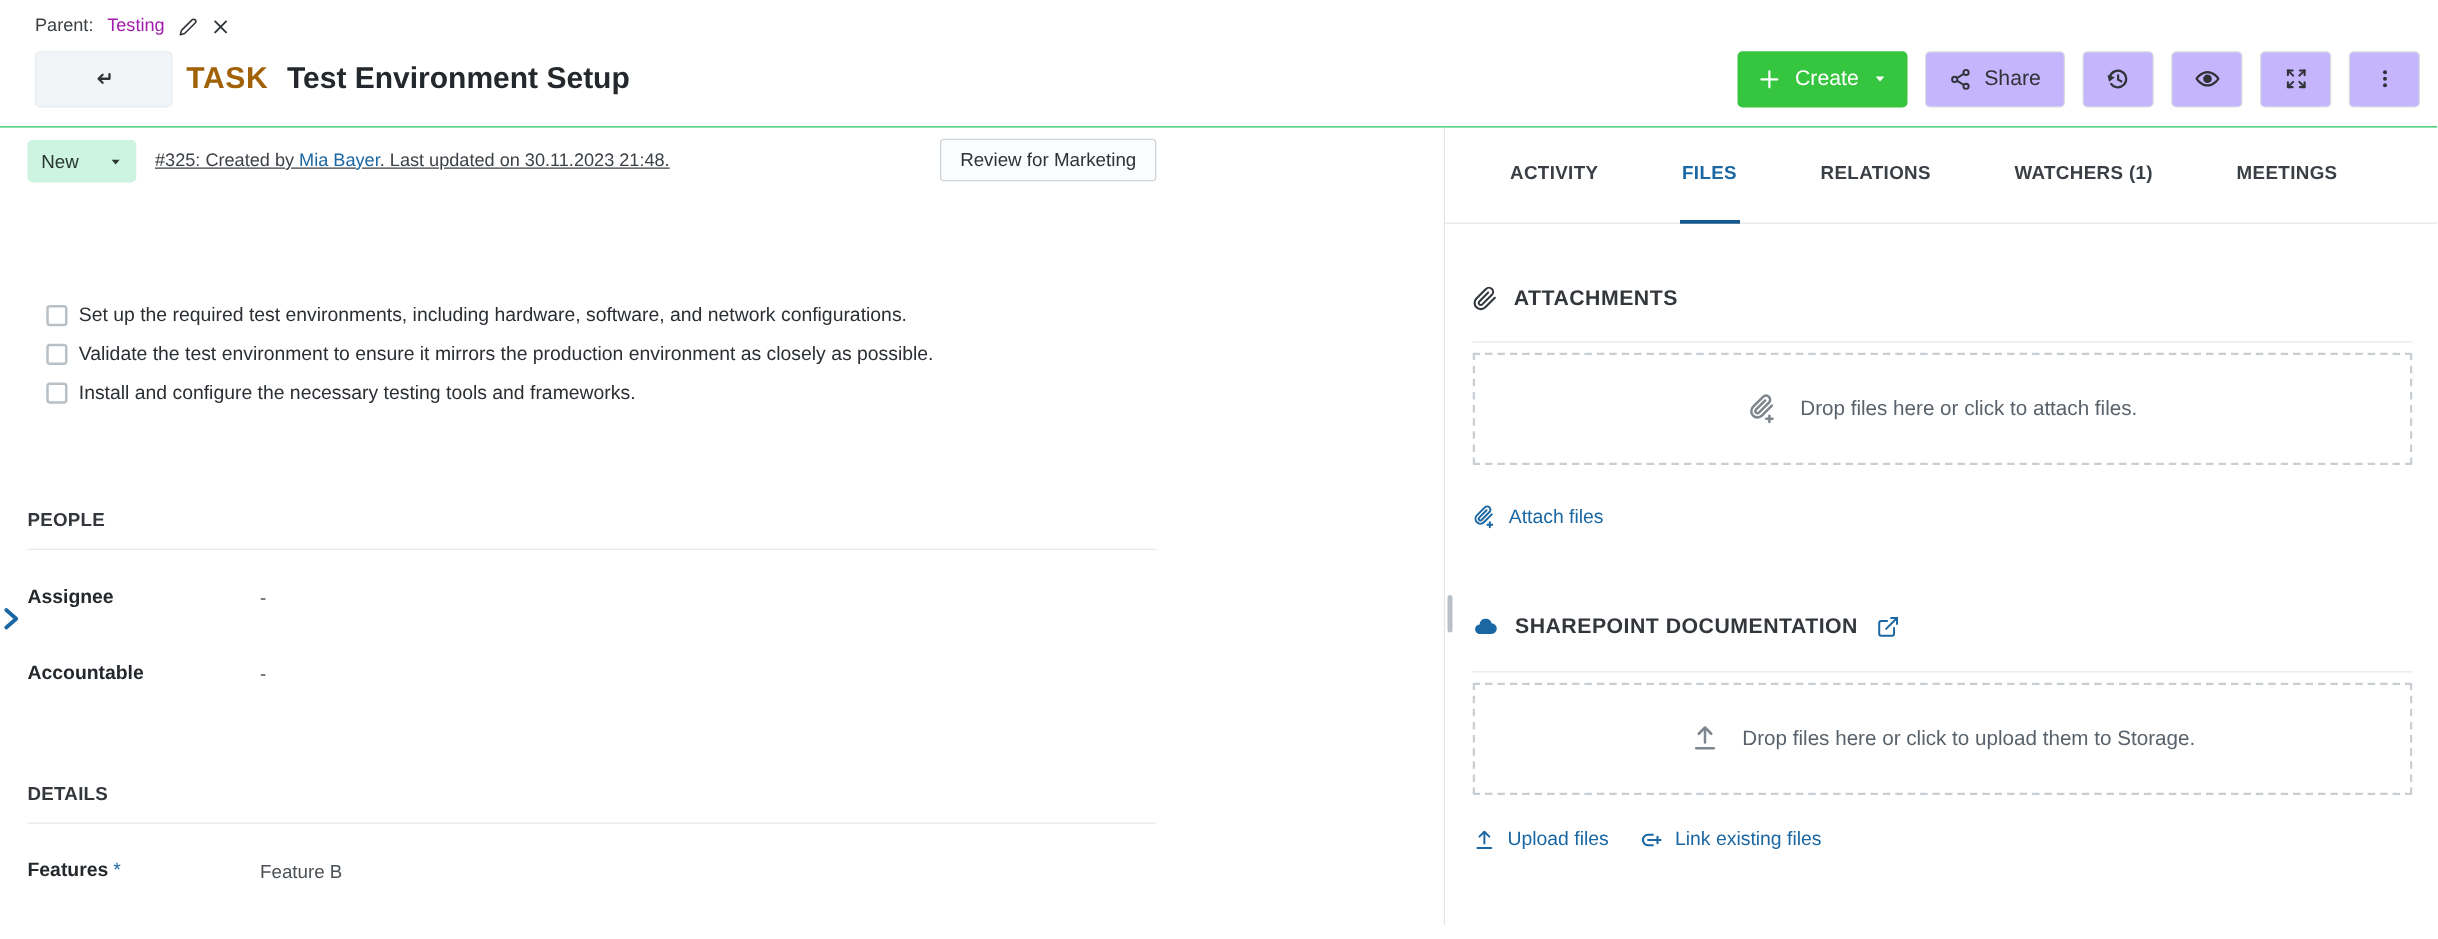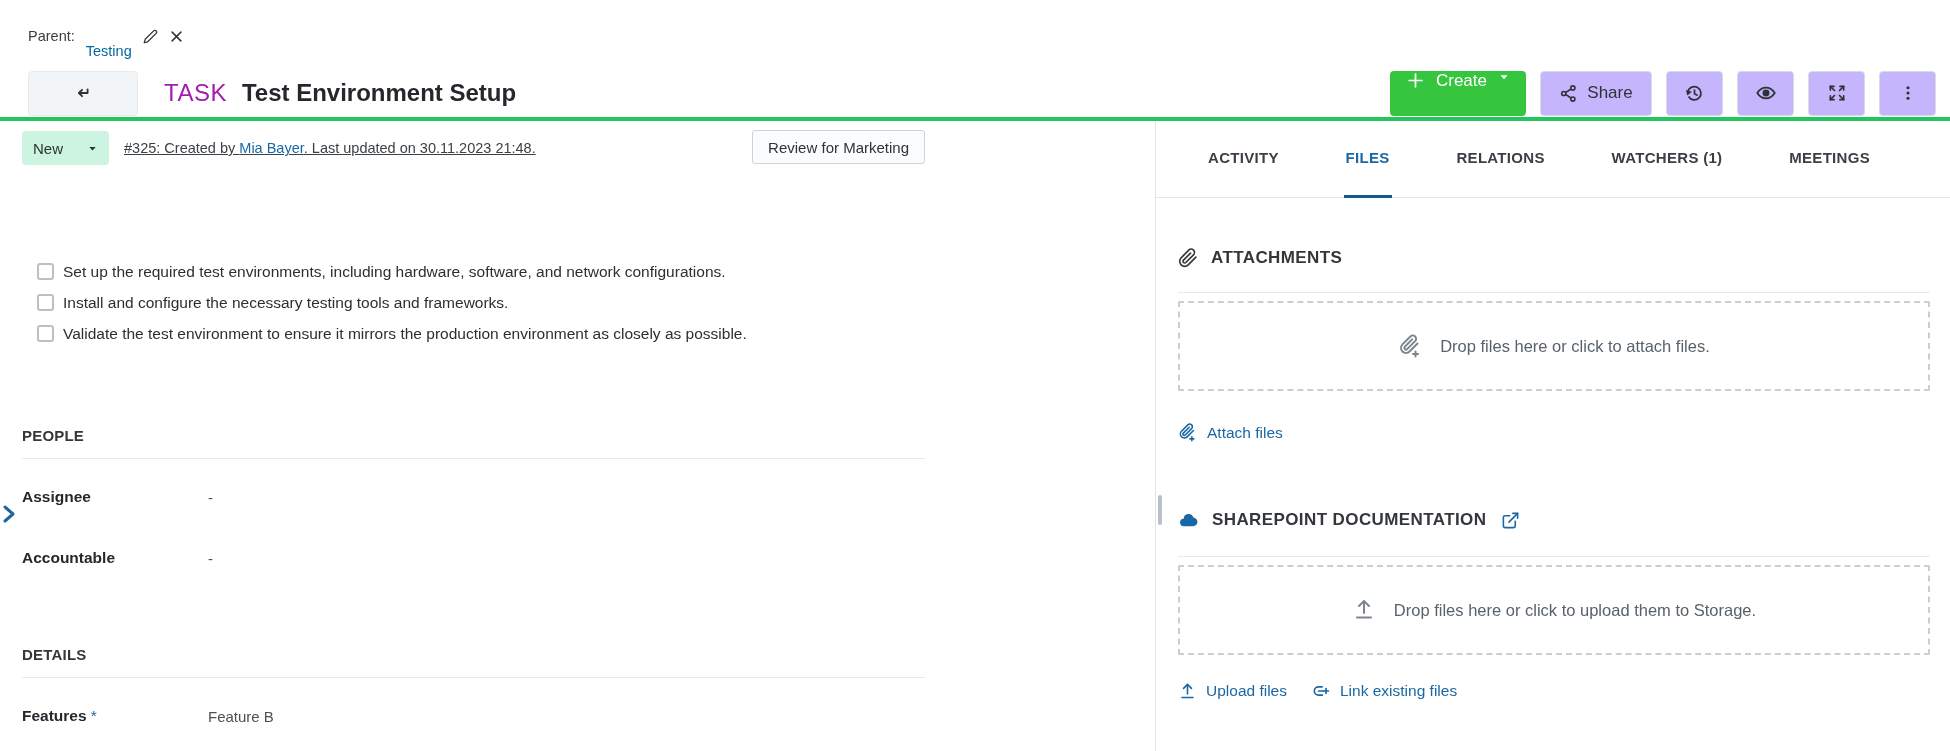--- a/index.html
+++ b/index.html
@@ -1,35 +1,35 @@
 <!DOCTYPE html>
 <html><head>
 <meta charset="utf-8">
 <style>
   * { margin:0; padding:0; box-sizing:border-box; }
   html,body { background:#fff; }
   body { font-family:"Liberation Sans", sans-serif; color:#333; }
   .page { position:relative; width:1950px; height:751px; background:#fff; overflow:hidden; }
 
   
-  .topbar { height:121px; border-bottom:4px solid #22c55e; }
+  .topbar { height:102px; border-bottom:1px solid #22c55e; }
   .parent-row { display:flex; align-items:center; gap:11px; padding:13px 0 0 28px; font-size:14.5px; }
   .parent-label { color:#3a3f44; }
-  .parent-link { color:#0369a1; cursor:pointer;margin-top:30px; }
+  .parent-link { color:#a21caf; cursor:pointer; }
   .icon-btn-inline { display:flex; align-items:center; color:#2f3337; cursor:pointer; }
   .header-row { display:flex; align-items:center; margin-top:11px; height:46px; padding:0 14px 0 28px; }
   .back-btn { width:110px; height:45px; background:#f2f5f8; border:1px solid #e7ebef; border-radius:4px;
               display:flex; align-items:center; justify-content:center; color:#2f3337; cursor:pointer; }
-  .type-label { margin-left:26px; font-size:24px; font-weight:400; color:#a21caf; letter-spacing:.5px; }
+  .type-label { margin-left:11px; font-size:24px; font-weight:700; color:#a16207; letter-spacing:.5px; }
   .wp-title { margin-left:15px; font-size:24px; font-weight:700; color:#24282c; white-space:nowrap; }
   .spacer { flex:1; }
   .btn { height:45px; border:1px solid #d7dce1; background:#c4b5fd; border-radius:4px; color:#2f3337;
          display:flex; align-items:center; justify-content:center; cursor:pointer; margin-left:14px; }
   .btn-create { height:45px; border:none; border-radius:4px; background:#35C53F; color:#fff;
-                display:flex; gap:11px; padding:0 16px; font-size:17px; cursor:pointer;margin-left:28px; }
+                display:flex; align-items:center; gap:11px; padding:0 16px; font-size:17px; cursor:pointer;margin-left:28px; }
   .btn-share { width:112px; gap:9px; font-size:17px; }
   .btn-icon { width:57px; }
 
   
   .main { position:relative; display:flex; height:638px; }
   .left-panel { position:relative; width:1156px; border-right:1px solid #e2e5e8; overflow:hidden; }
   .right-panel { flex:1; min-width:0; display:flex; flex-direction:column; }
   .drag-handle { position:absolute; left:1158px; top:374px; width:4px; height:30px; background:#b9c0c7; border-radius:2px; cursor:col-resize; z-index:3; }
   .collapse-chevron { position:absolute; left:1px; top:382px; color:#1A67A3; cursor:pointer; }
 
@@ -210,25 +210,25 @@
         <button class="workflow-btn">Review for Marketing</button>
       </div>
 
       <div class="checklist">
         <div class="check-row">
           <span class="checkbox"></span>
           <span>Set up the required test environments, including hardware, software, and network configurations.</span>
         </div>
         <div class="check-row">
           <span class="checkbox"></span>
-          <span>Install and configure the necessary testing tools and frameworks.</span>
+          <span>Validate the test environment to ensure it mirrors the production environment as closely as possible.</span>
         </div>
         <div class="check-row">
           <span class="checkbox"></span>
-          <span>Validate the test environment to ensure it mirrors the production environment as closely as possible.</span>
+          <span>Install and configure the necessary testing tools and frameworks.</span>
         </div>
       </div>
 
       <div class="lsection people">
         <h3>PEOPLE</h3>
         <hr class="sec-rule">
         <div class="attr-rows">
           <div class="attr-row">
             <span class="attr-label">Assignee</span>
             <span class="attr-value">-</span>

